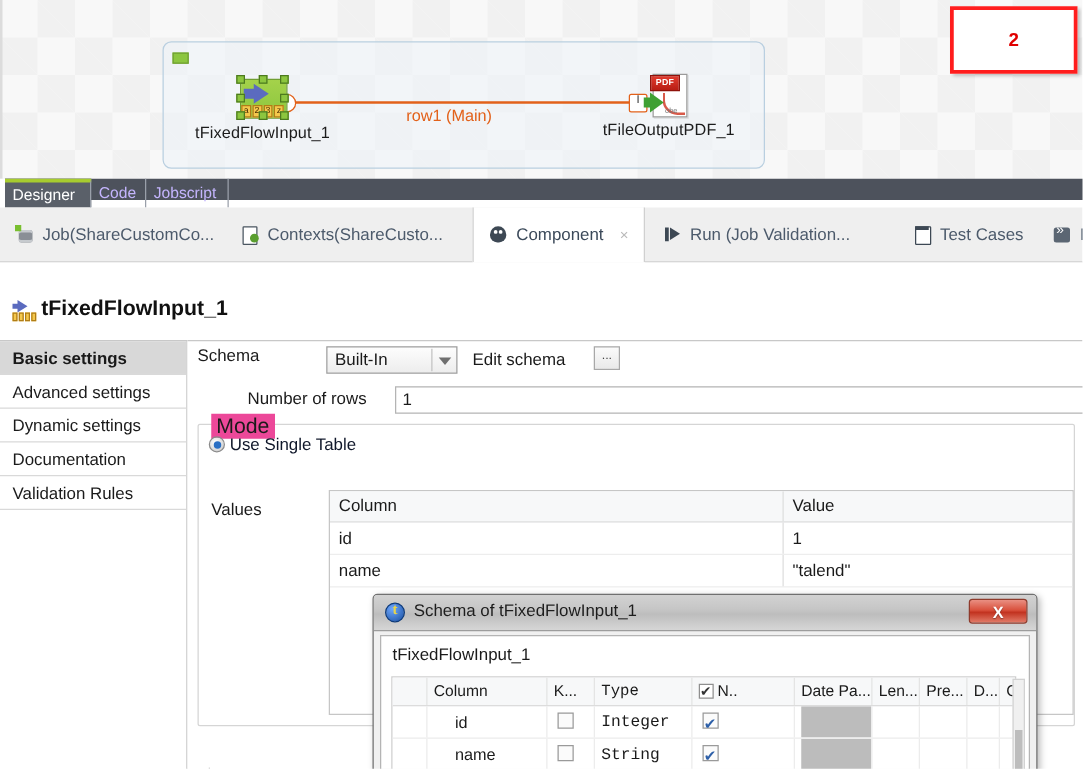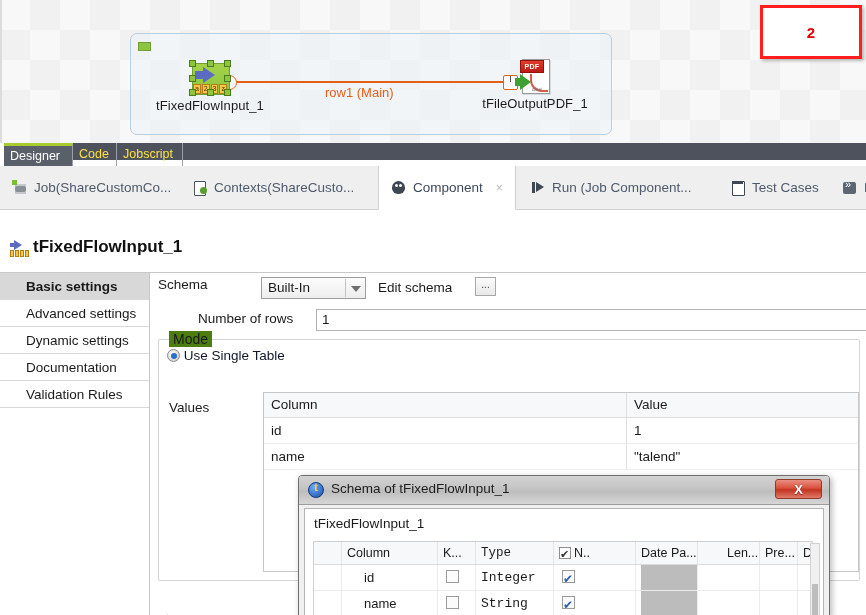--- a/index.html
+++ b/index.html
@@ -127,21 +127,21 @@
   }
   .annot-box span { color:#e00000; font-weight:bold; font-size:15px; }
 
   
   .editor-tabbar {
     position:absolute; left:4px; top:143px; width:866px; height:17px;
     background:#4d525c;
   }
   .etab {
     position:absolute; top:0; height:23px; line-height:23px;
-    color:#fde047; font-size:12.5px; padding:0 6px;
+    color:#c4b5fd; font-size:12.5px; padding:0 6px;
     border-right:1px solid #9aa0aa; box-sizing:border-box; cursor:default;
   }
   .etab.active { background:#5a6069; color:#ffffff; border-top:3px solid #a7cc2f; line-height:20px; }
 
   
   .viewtabs {
     position:absolute; left:0; top:166px; width:866px; height:43px;
     background:#efefef; border-bottom:1px solid #d0d0d0;
   }
   .vtab {
@@ -223,21 +223,21 @@
   .cti-arrow-tail{ position:absolute; left:0px; top:3px; width:6px; height:4px; background:#5b6bbf; }
   .cti-digits { position:absolute; left:0; bottom:0; width:19px; height:7px; display:flex; gap:1px; }
   .cti-digits i { flex:1; background:#f5c84c; border:1px solid #b07d17; }
 
   
   .settings-list {
     position:absolute; left:0; top:272px; width:149px; height:343px;
     background:#ffffff; border-right:1px solid #c8c8c8; border-top:1px solid #c8c8c8;
   }
   .setting-item {
-    height:27px; line-height:27px; padding-left:26px; font-size:13.5px; color:#1a1a1a;
+    height:27px; line-height:27px; padding-left:10px; font-size:13.5px; color:#1a1a1a;
     border-bottom:1px solid #d9d9d9; box-sizing:border-box; cursor:default;
   }
   .setting-item.active { background:#d8d8d8; font-weight:bold; }
 
   
   .form-area {
     position:absolute; left:150px; top:272px; width:716px; height:343px; background:#ffffff;
     border-top:1px solid #c8c8c8;
   }
   .row-schema { position:absolute; left:8px; top:4px; width:700px; height:26px; }
@@ -265,21 +265,21 @@
     position:absolute; left:118px; top:-2px; width:590px; height:22px;
     border:1px solid #b4b4b4; background:#fff; box-sizing:border-box;
     font-size:13.5px; padding:2px 5px; color:#1a1a1a;
   }
 
   .mode-group {
     position:absolute; left:8px; top:66px; width:700px; height:240px;
     border:1px solid #d5d5d5; border-radius:2px;
   }
   .mode-legend {
-    position:absolute; left:10px; top:-9px; background:#4d7c0f; padding:0 4px; font-size:14px;
+    position:absolute; left:10px; top:-9px; background:#ec4899; padding:0 4px; font-size:17px;
   }
   .radio { position:relative; display:inline-block; width:13px; height:13px; vertical-align:-2px; }
   .radio::before{
     content:""; position:absolute; left:0; top:0; width:13px; height:13px; border-radius:50%;
     background: radial-gradient(circle at 40% 35%, #ffffff, #d6d6d6 70%);
     border:1px solid #8a8a8a; box-sizing:border-box;
   }
   .radio.on::after{
     content:""; position:absolute; left:3.5px; top:3.5px; width:6px; height:6px; border-radius:50%;
     background:#2a6fc4;
@@ -366,21 +366,21 @@
     font-size:13px; line-height:25px; color:#1a1a1a;
     border-right:1px solid #ececec; box-sizing:border-box; padding-left:5px;
     white-space:nowrap; overflow:hidden; position:relative;
   }
   .w-sel { width:28px; flex:0 0 28px; }
   .w-col { width:96px; flex:0 0 96px; }
   .w-key { width:38px; flex:0 0 38px; }
   .w-type { width:78px; flex:0 0 78px;font-family:Liberation Mono, monospace; }
   .w-null { width:82px; flex:0 0 82px; }
   .w-date { width:62px; flex:0 0 62px; }
-  .w-len { width:38px; flex:0 0 38px;margin-left:24px; }
+  .w-len { width:38px; flex:0 0 38px; }
   .w-pre { width:38px; flex:0 0 38px; }
   .w-def { width:26px; flex:0 0 26px; }
   .w-com { width:22px; flex:0 0 22px; }
   .chk {
     position:absolute; left:8px; top:5px; width:13px; height:13px;
     border:1px solid #9a9a9a; background:#fbfbfb; box-sizing:border-box;
   }
   .chk.checked::after{
     content:"✔"; position:absolute; left:0px; top:-4px; font-size:12px; color:#2d5fa8;
   }
@@ -468,21 +468,21 @@
       <span class="ic ic-ctx"></span>
       <span>Contexts(ShareCusto...</span>
     </div>
     <div class="vtab active" style="left:378px;">
       <span class="ic ic-comp"></span>
       <span>Component</span>
       <span class="vclose">×</span>
     </div>
     <div class="vtab" style="left:518px;">
       <span class="ic ic-run"></span>
-      <span>Run (Job Component...</span>
+      <span>Run (Job Validation...</span>
     </div>
     <div class="vtab" style="left:718px;">
       <span class="ic ic-test"></span>
       <span>Test Cases</span>
     </div>
     <div class="vtab" style="left:830px;">
       <span class="ic ic-last"></span>
       <span>D</span>
     </div>
   </div>

